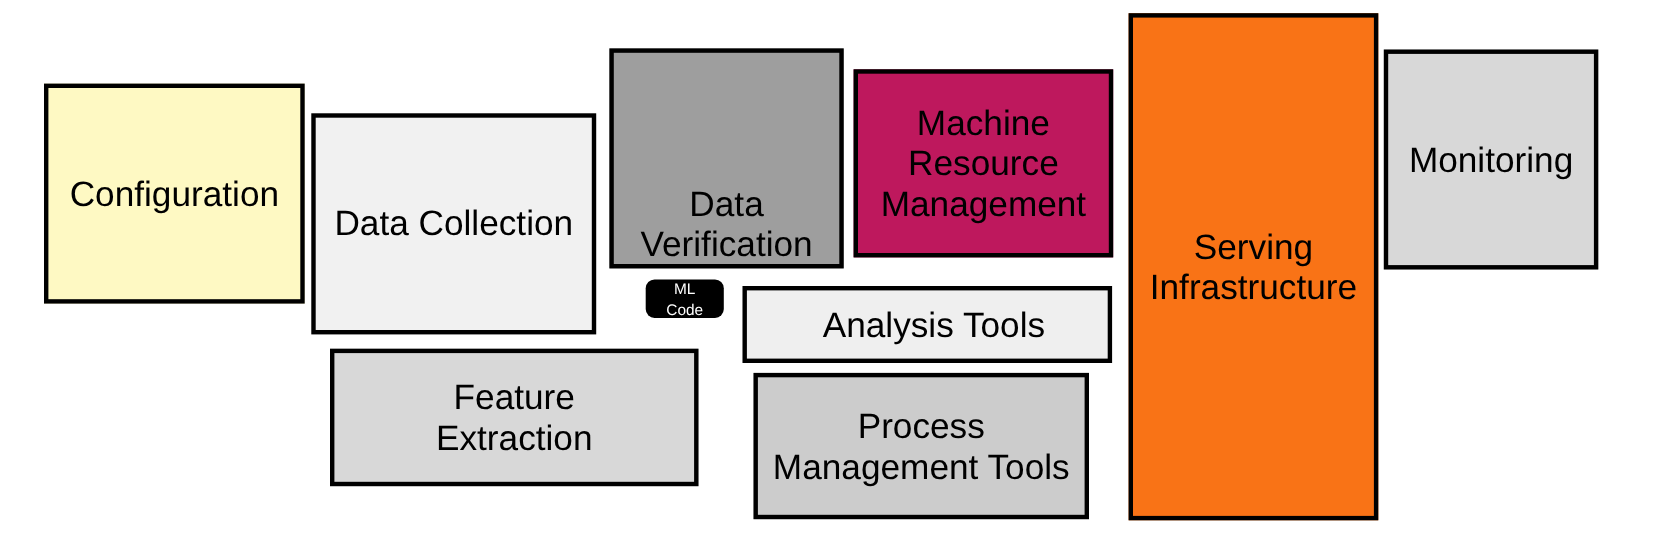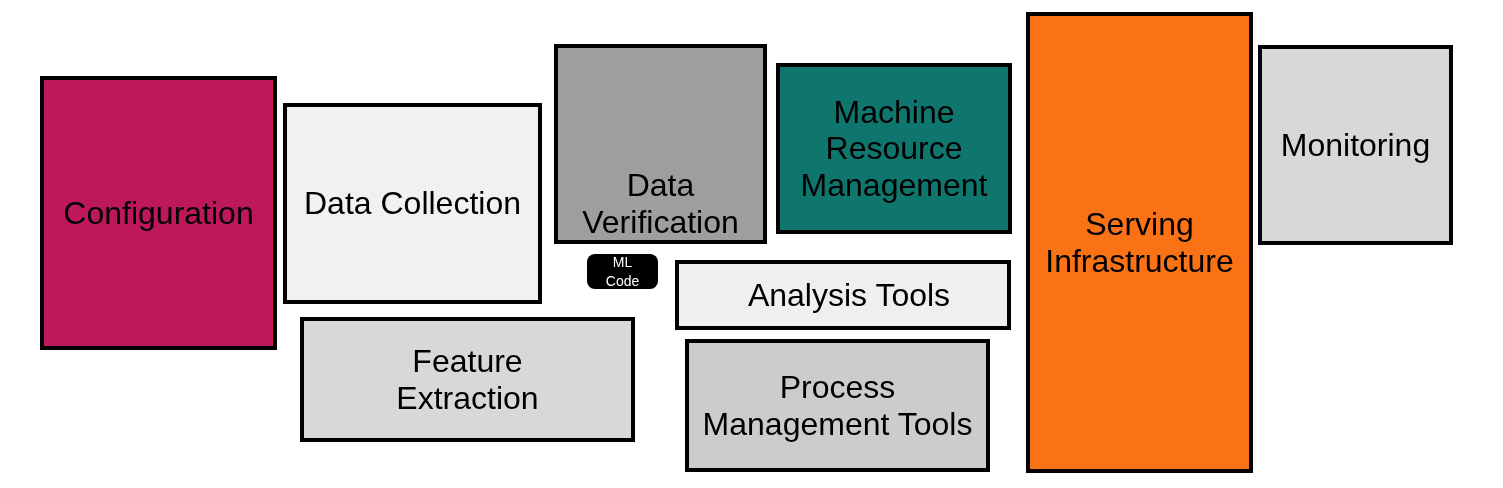--- a/index.html
+++ b/index.html
@@ -37,39 +37,39 @@
   }
   .box.small-box .label {
     font-size: 14px;
     line-height: 1.3;
   }
 </style>
 </head>
 <body>
 
 <div id="diagram">
-    <div class="box" style="left: 40px; top: 76px; width: 237px; height: 274px; background: #be185d; color: rgb(0, 0, 0); border-color: rgb(0, 0, 0); text-align: center;">
+    <div class="box" style="left: 40px; top: 76px; width: 237px; height: 200px; background: #fef9c3; color: rgb(0, 0, 0); border-color: rgb(0, 0, 0); text-align: center;">
       <div class="label">Configuration</div>
     </div>
     <div class="box" style="left: 283px; top: 103px; width: 259px; height: 201px; background: rgb(241, 241, 241); color: rgb(0, 0, 0); border-color: rgb(0, 0, 0); align-items: center;">
       <div class="label">Data Collection</div>
     </div>
     <div class="box" style="left: 300px; top: 317px; width: 335px; height: 125px; background: rgb(216, 216, 216); color: rgb(0, 0, 0); border-color: rgb(0, 0, 0);">
       <div class="label">Feature
 Extraction</div>
     </div>
     <div class="box" style="left: 554px; top: 44px; width: 213px; height: 200px; background: rgb(158, 158, 158); color: rgb(0, 0, 0); border-color: rgb(0, 0, 0); align-items: flex-end;">
       <div class="label">Data
 Verification</div>
     </div>
     <div class="box small-box" style="left: 587px; top: 254px; width: 71px; height: 35px; background: rgb(0, 0, 0); color: rgb(255, 255, 255);">
       <div class="label">ML
 Code</div>
     </div>
-    <div class="box" style="left: 776px; top: 63px; width: 236px; height: 171px; background: #0f766e; color: rgb(0, 0, 0); border-color: rgb(0, 0, 0);">
+    <div class="box" style="left: 776px; top: 63px; width: 236px; height: 171px; background: #be185d; color: rgb(0, 0, 0); border-color: rgb(0, 0, 0);">
       <div class="label">Machine
 Resource
 Management</div>
     </div>
     <div class="box" style="left: 675px; top: 260px; width: 336px; height: 70px; background: rgb(239, 239, 239); color: rgb(0, 0, 0); border-color: rgb(0, 0, 0); padding-left: 12px;">
       <div class="label">Analysis Tools</div>
     </div>
     <div class="box" style="left: 685px; top: 339px; width: 305px; height: 133px; background: rgb(204, 204, 204); color: rgb(0, 0, 0); border-color: rgb(0, 0, 0);">
       <div class="label">Process
 Management Tools</div>

